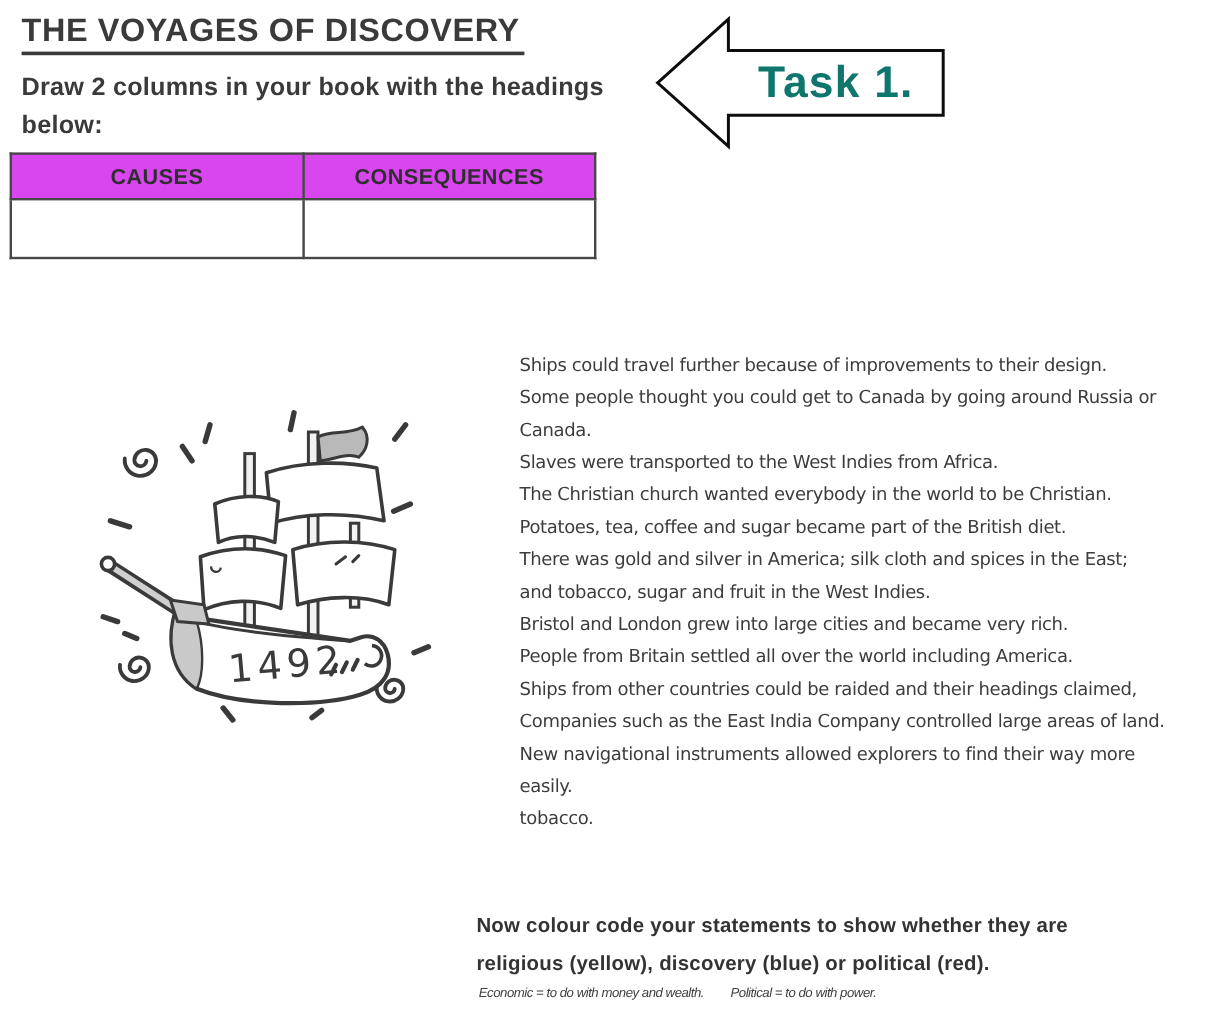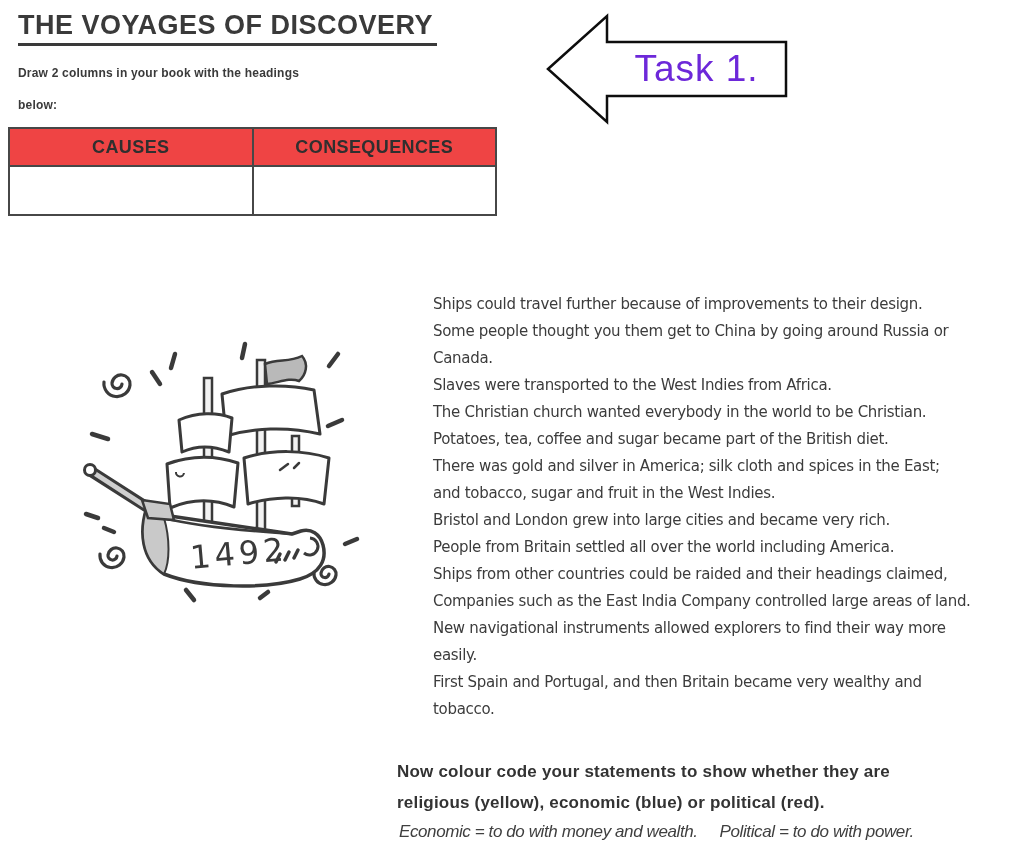--- a/index.html
+++ b/index.html
@@ -8,51 +8,51 @@
     position:relative;width:1022px;height:858px;background:#ffffff;overflow:hidden;
     font-family:"Liberation Sans",sans-serif;color:#3a3a3a;
   }
   
   #title{
     position:absolute;left:18px;top:10px;
     font-size:27px;font-weight:700;letter-spacing:.5px;color:#3a3a3a;
     border-bottom:3px solid #3a3a3a;padding:0 4px 2px 0;
   }
   
-  #intro{position:absolute;left:18px;top:57px;font-size:12px;font-weight:700;line-height:32px;letter-spacing:.2px;}
+  #intro{position:absolute;left:18px;top:57px;font-size:21px;font-weight:700;line-height:32px;letter-spacing:.2px;}
   
   #cc-table{
     position:absolute;left:8px;top:127px;width:489px;border-collapse:collapse;
     table-layout:fixed;
   }
   #cc-table th{
-    border:2px solid #474747;background:#ef4444;height:34px;
+    border:2px solid #474747;background:#d946ef;height:34px;
     font-size:18px;font-weight:700;letter-spacing:.4px;color:#2f2f2f;text-align:center;
   }
   #cc-table td{border:2px solid #474747;height:45px;background:#ffffff;}
   
   #task-arrow{position:absolute;left:540px;top:8px;width:260px;height:120px;}
   #task-arrow-label{
     position:absolute;left:67px;top:34px;width:179px;height:54px;
     display:flex;align-items:center;justify-content:center;
-    font-size:37px;font-weight:400;letter-spacing:1px;color:#6d28d9;
+    font-size:37px;font-weight:700;letter-spacing:1px;color:#0f766e;
   }
   
   .bold-par{position:absolute;left:397px;font-size:17px;font-weight:700;line-height:30px;letter-spacing:.2px;color:#333;white-space:nowrap;}
   #copy-instruction{top:230px;}
   #colour-code{top:756px;line-height:31px;}
   #statements{
     position:absolute;left:433px;top:291px;
     font-family:"DejaVu Sans",sans-serif;font-size:15px;letter-spacing:-0.3px;
     line-height:27px;color:#3c3c3c;
   }
   .stmt-line{white-space:nowrap;}
   #definitions{
     position:absolute;left:399px;top:822px;
-    font-style:italic;font-size:17px;letter-spacing:-0.4px;color:#3f3f3f;white-space:nowrap;
+    font-style:italic;font-size:11px;letter-spacing:-0.4px;color:#3f3f3f;white-space:nowrap;
   }
   #definitions .def{margin-right:22px;}
   
   #ship{position:absolute;left:52px;top:332px;}
 </style>
 </head>
 <body>
 
 <div id="page">
 
@@ -137,39 +137,38 @@
       <line x1="233" y1="228" x2="237" y2="220"></line>
       <line x1="242" y1="226" x2="246" y2="218"></line>
     </g>
   </svg>
 
   <div id="copy-instruction" class="bold-par">
   </div>
 
   <div id="statements">
     <div class="stmt-line">Ships could travel further because of improvements to their design.</div>
-    <div class="stmt-line">Some people thought you them get to China by going around Russia or</div>
+    <div class="stmt-line">Some people thought you could get to Canada by going around Russia or</div>
     <div class="stmt-line">Canada.</div>
     <div class="stmt-line">Slaves were transported to the West Indies from Africa.</div>
     <div class="stmt-line">The Christian church wanted everybody in the world to be Christian.</div>
     <div class="stmt-line">Potatoes, tea, coffee and sugar became part of the British diet.</div>
     <div class="stmt-line">There was gold and silver in America; silk cloth and spices in the East;</div>
     <div class="stmt-line">and tobacco, sugar and fruit in the West Indies.</div>
     <div class="stmt-line">Bristol and London grew into large cities and became very rich.</div>
     <div class="stmt-line">People from Britain settled all over the world including America.</div>
     <div class="stmt-line">Ships from other countries could be raided and their headings claimed,</div>
     <div class="stmt-line">Companies such as the East India Company controlled large areas of land.</div>
     <div class="stmt-line">New navigational instruments allowed explorers to find their way more</div>
     <div class="stmt-line">easily.</div>
-    <div class="stmt-line">First Spain and Portugal, and then Britain became very wealthy and</div>
     <div class="stmt-line">tobacco.</div>
   </div>
 
   <div id="colour-code" class="bold-par">
     <div>Now colour code your statements to show whether they are</div>
-    <div>religious (yellow), economic (blue) or political (red).</div>
+    <div>religious (yellow), discovery (blue) or political (red).</div>
   </div>
 
   <div id="definitions">
     <span class="def">Economic = to do with money and wealth.</span><span>Political = to do with power.</span>
   </div>
 
 </div>
 
 </body></html>

